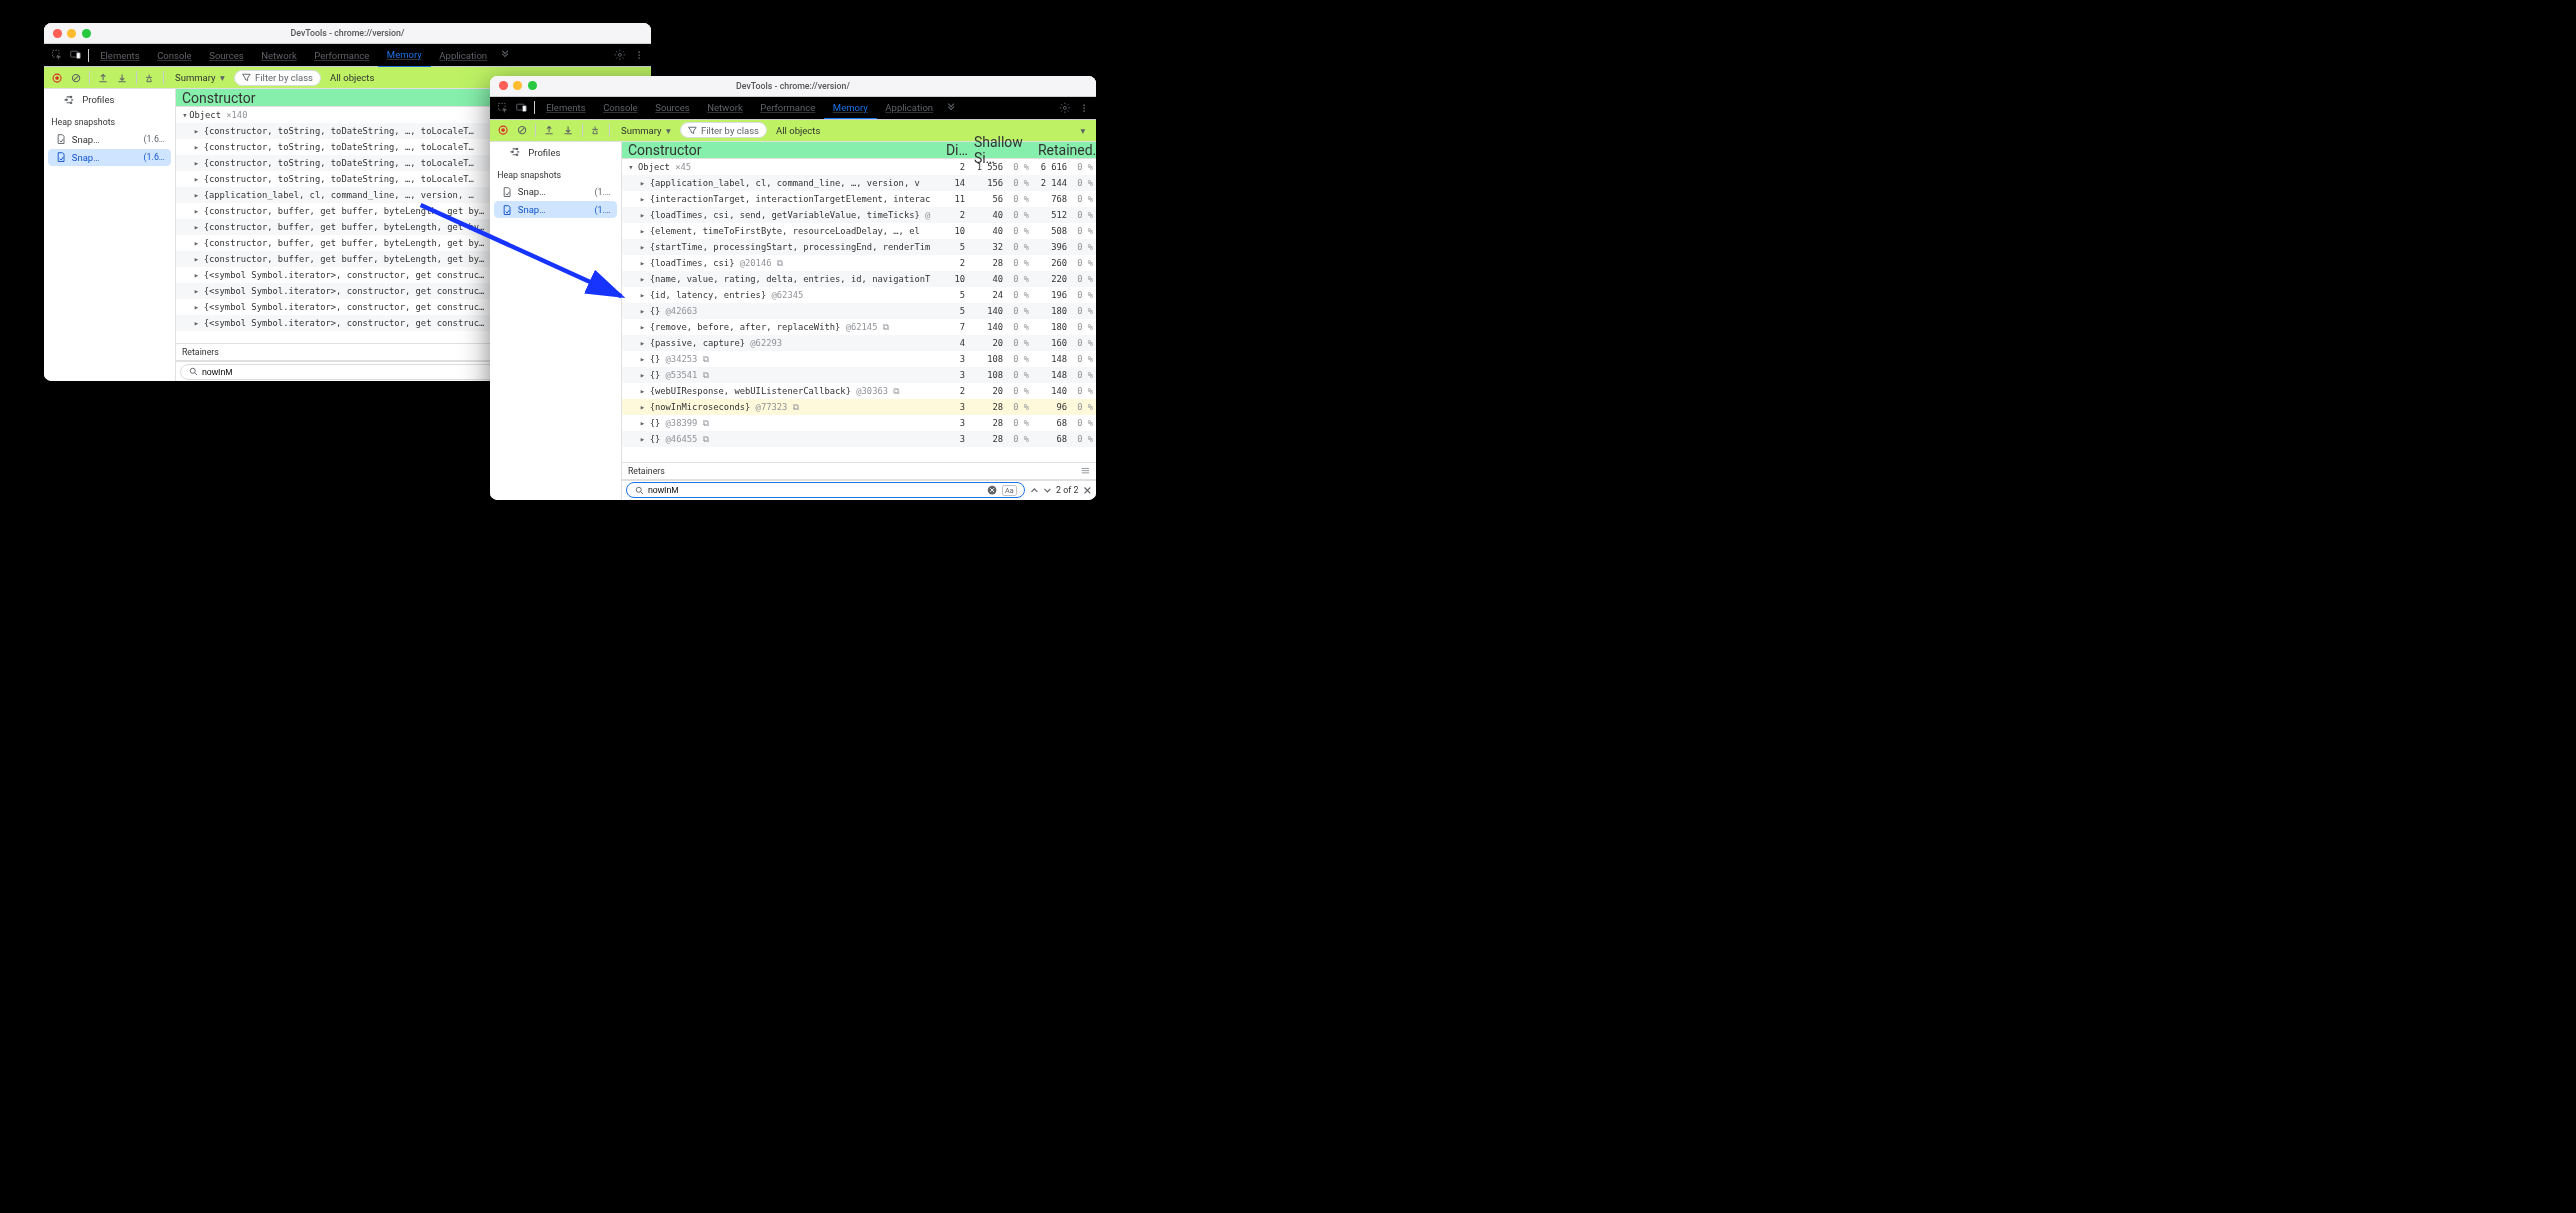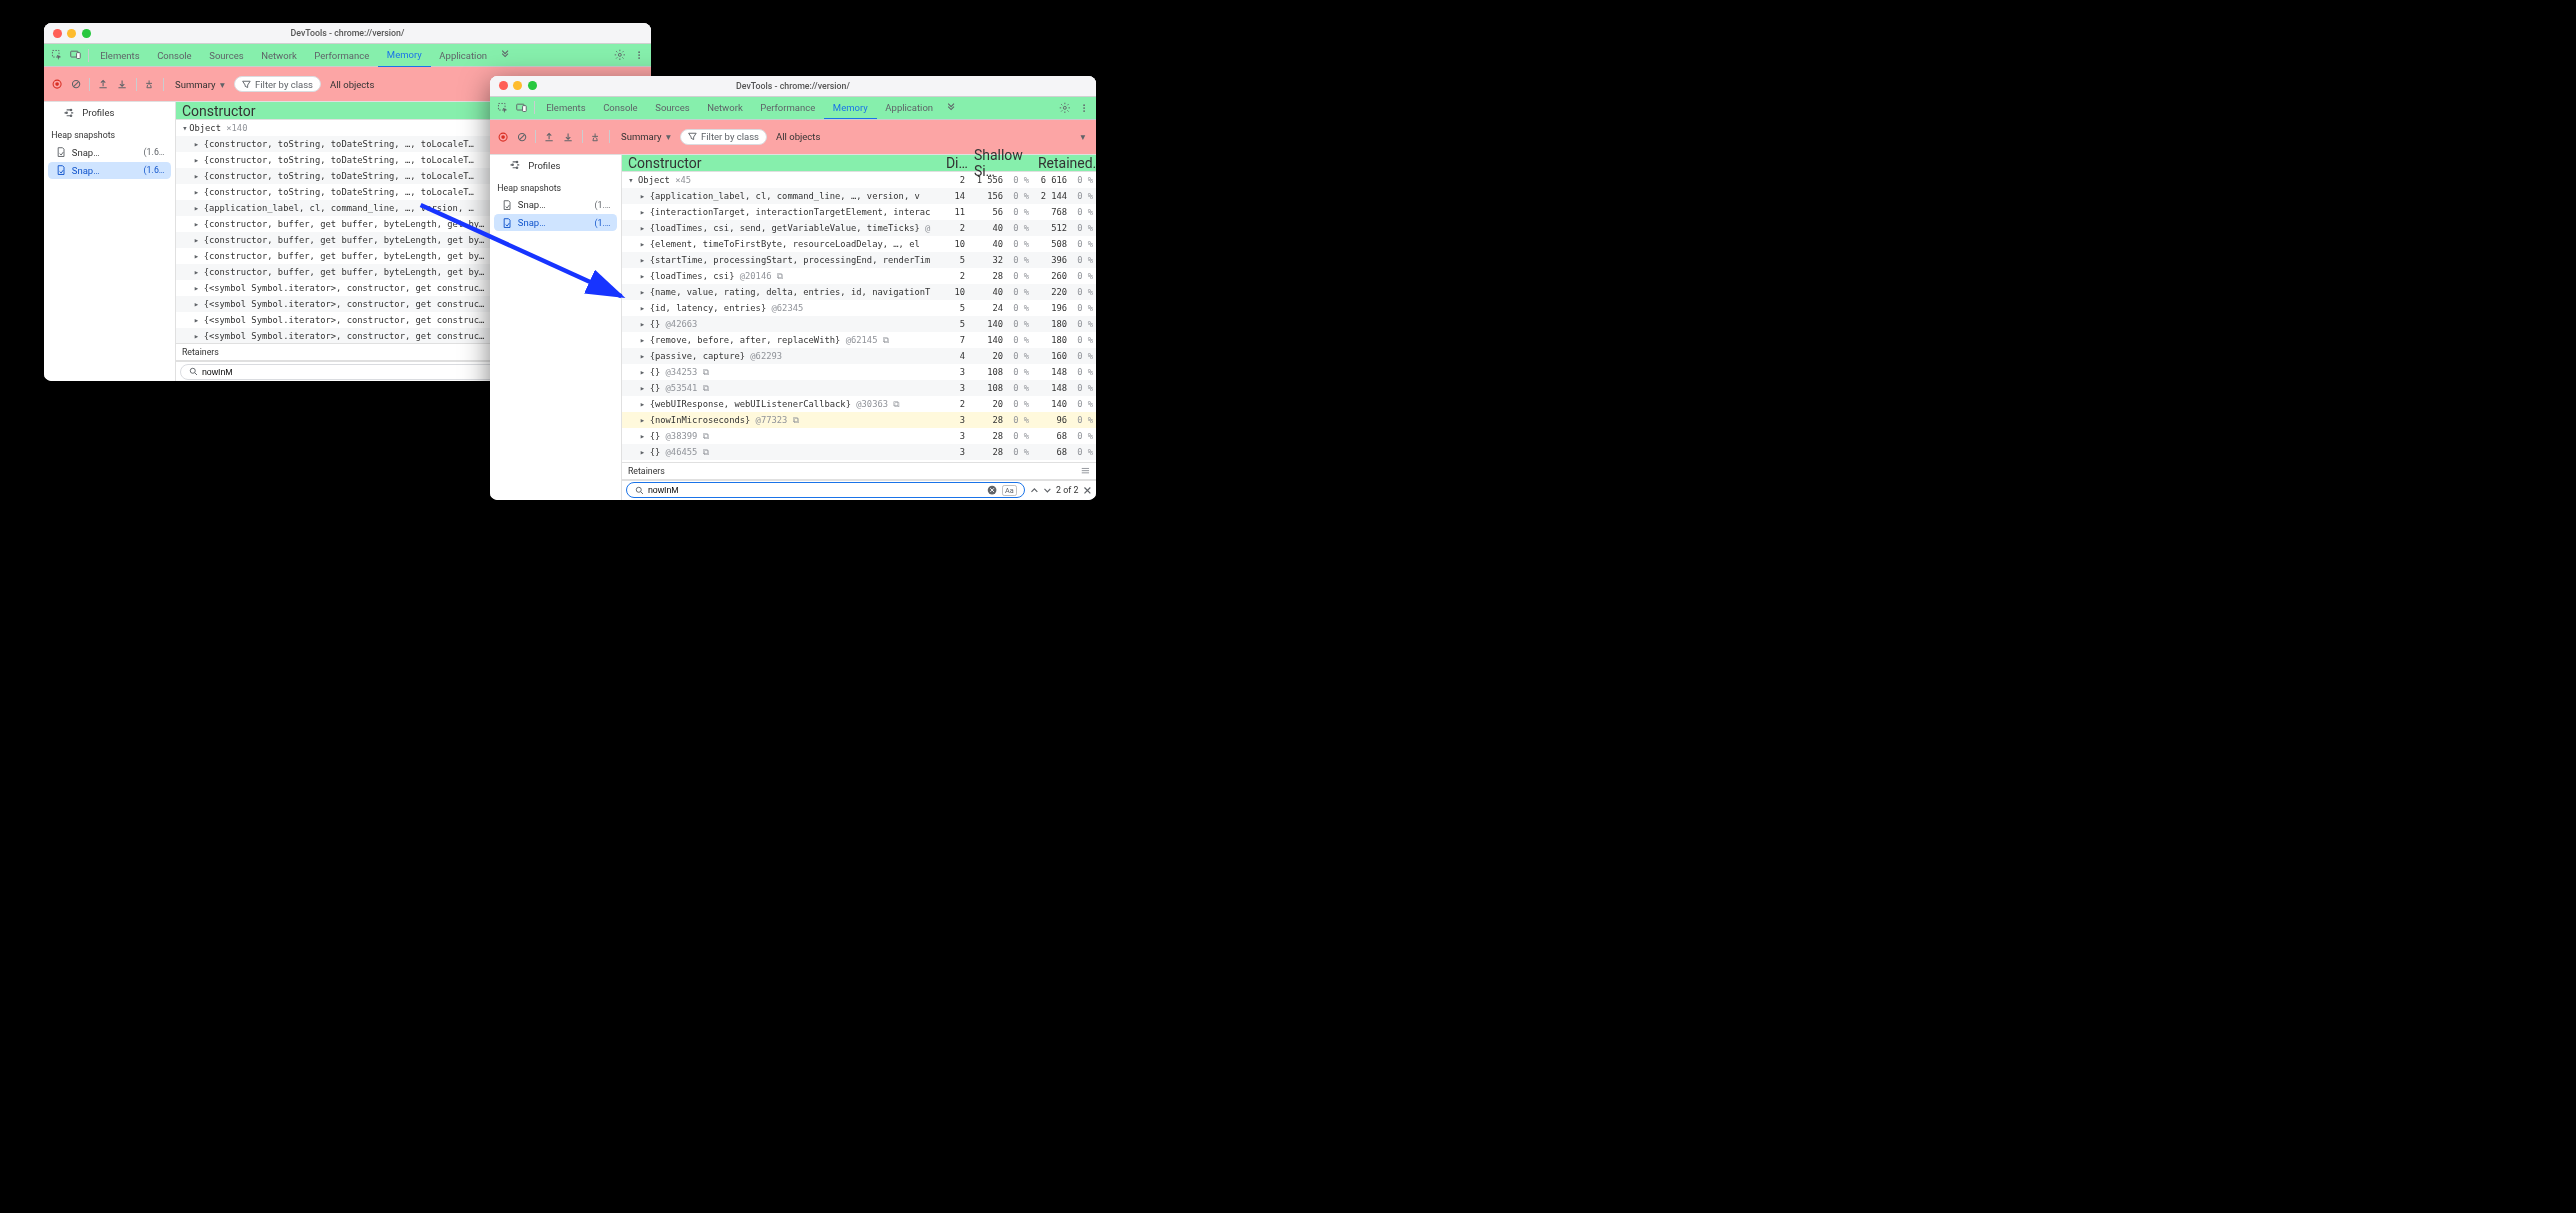--- a/index.html
+++ b/index.html
@@ -27,32 +27,33 @@
   .tl { width: 8.8px; height: 8.8px; border-radius: 50%; }
   .tl.r { background: #ff5f57; }
   .tl.y { background: #febc2e; }
   .tl.g { background: #28c840; }
   .title { flex: 1; text-align: center; font-size: 8.8px; color: #555; font-weight: 500; }
 
   .tabs {
     display: flex;
     align-items: center;
     height: 23.4px;
-    background: #86efac;
+    background: #000000;
     border-bottom: 0.7px solid #cacdcf;
     padding: 0 2.9px;
+    text-decoration: underline;
   }
   .tabs .icon-btn { width: 19px; height: 19px; display:flex; align-items:center; justify-content:center; color:#5f6368; }
   .tabs .divider { width:0.7px; height:13px; background:#cacdcf; margin:0 2.9px; }
   .tab { padding: 0 8.8px; height:100%; display:flex; align-items:center; color:#5f6368; cursor:pointer; }
   .tab.active { color:#1a73e8; border-bottom: 1.5px solid #1a73e8; margin-bottom:-0.7px; }
   .spacer { flex:1; }
 
   .toolbar {
-    display:flex; align-items:center; height:35px; background:#fca5a5; border-bottom:0.7px solid #e0e0e0; padding:0 4.4px; gap:1.5px;
+    display:flex; align-items:center; height:22px; background:#bef264; border-bottom:0.7px solid #e0e0e0; padding:0 4.4px; gap:1.5px;
   }
   .toolbar .icon-btn { width:17.6px; height:17.6px; display:flex; align-items:center; justify-content:center; color:#5f6368; }
   .toolbar .divider { width:0.7px; height:13px; background:#cacdcf; margin:0 2.9px; }
   .select { display:flex; align-items:center; gap:4.4px; padding:0 7.3px; height:17.6px; color:#333; }
   .select .chev { color:#5f6368; }
   .filter-pill { display:flex; align-items:center; gap:4.4px; border:0.7px solid #dadce0; border-radius:10.2px; padding:0 7.3px; height:16px; color:#5f6368; background:#fff; }
   .plain-pill { display:flex; align-items:center; padding:0 7.3px; height:16px; color:#333; }
 
   .content { flex:1; display:flex; min-height:0; }
   .sidebar { width:132px; border-right:0.7px solid #e0e0e0; display:flex; flex-direction:column; background:#fff; }

